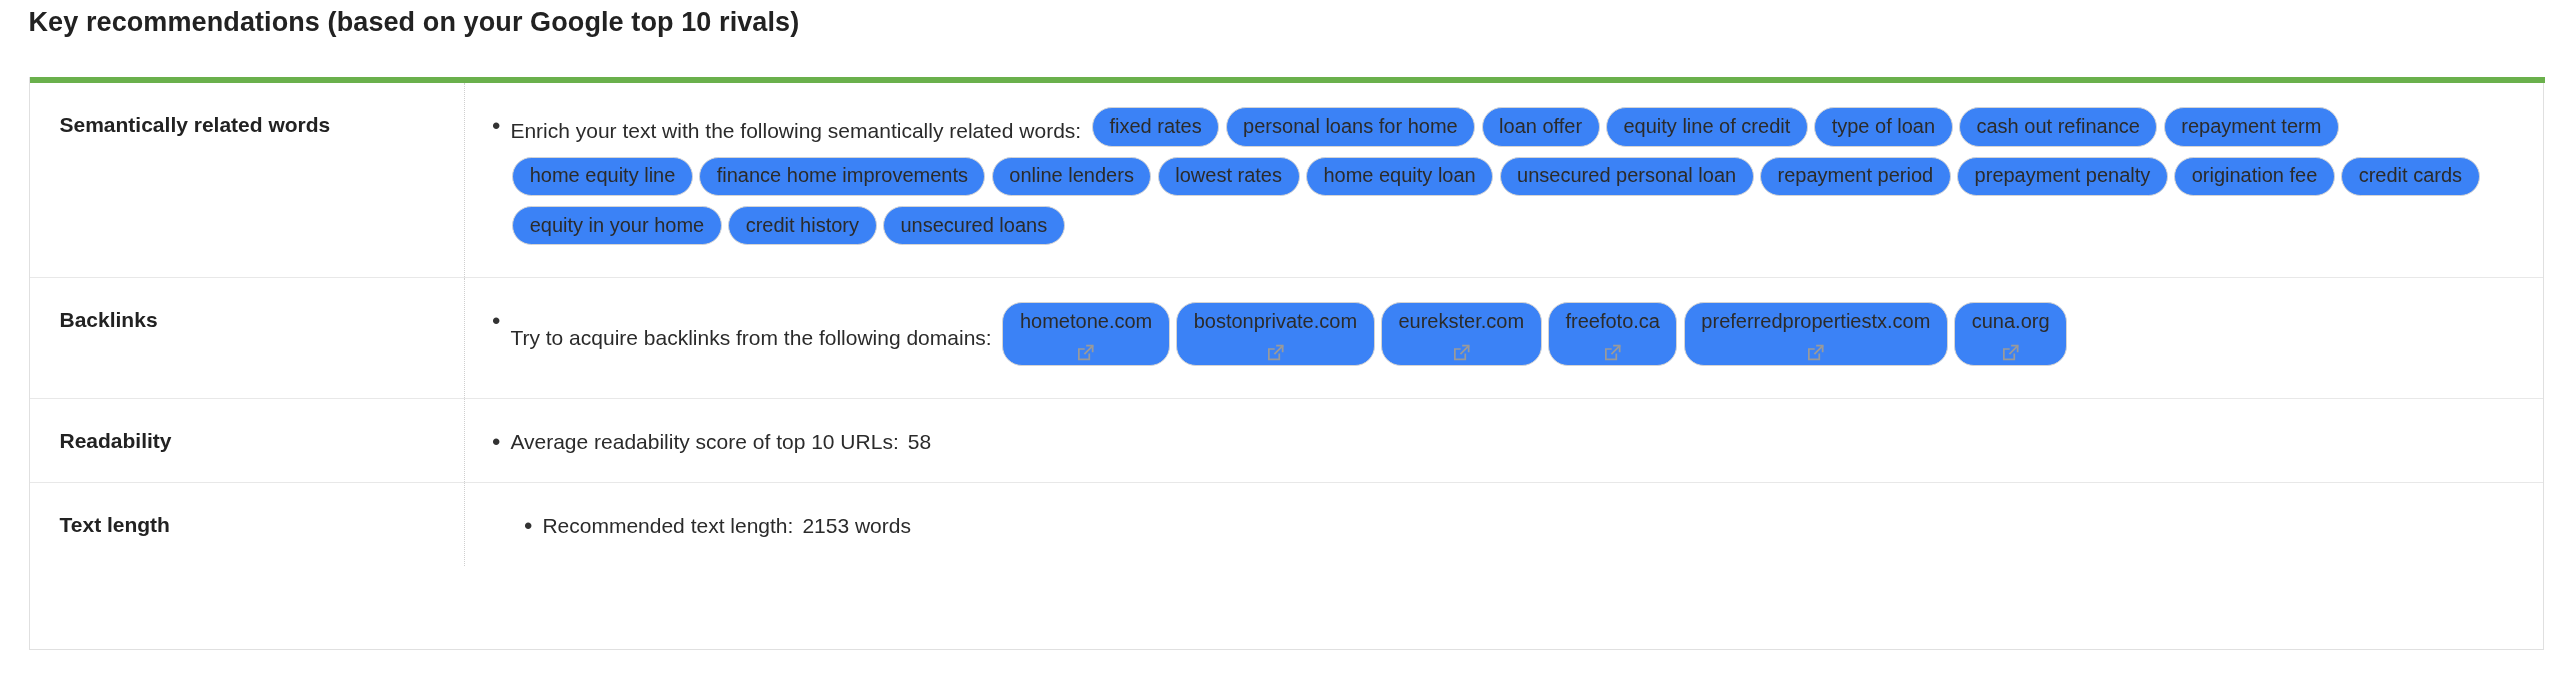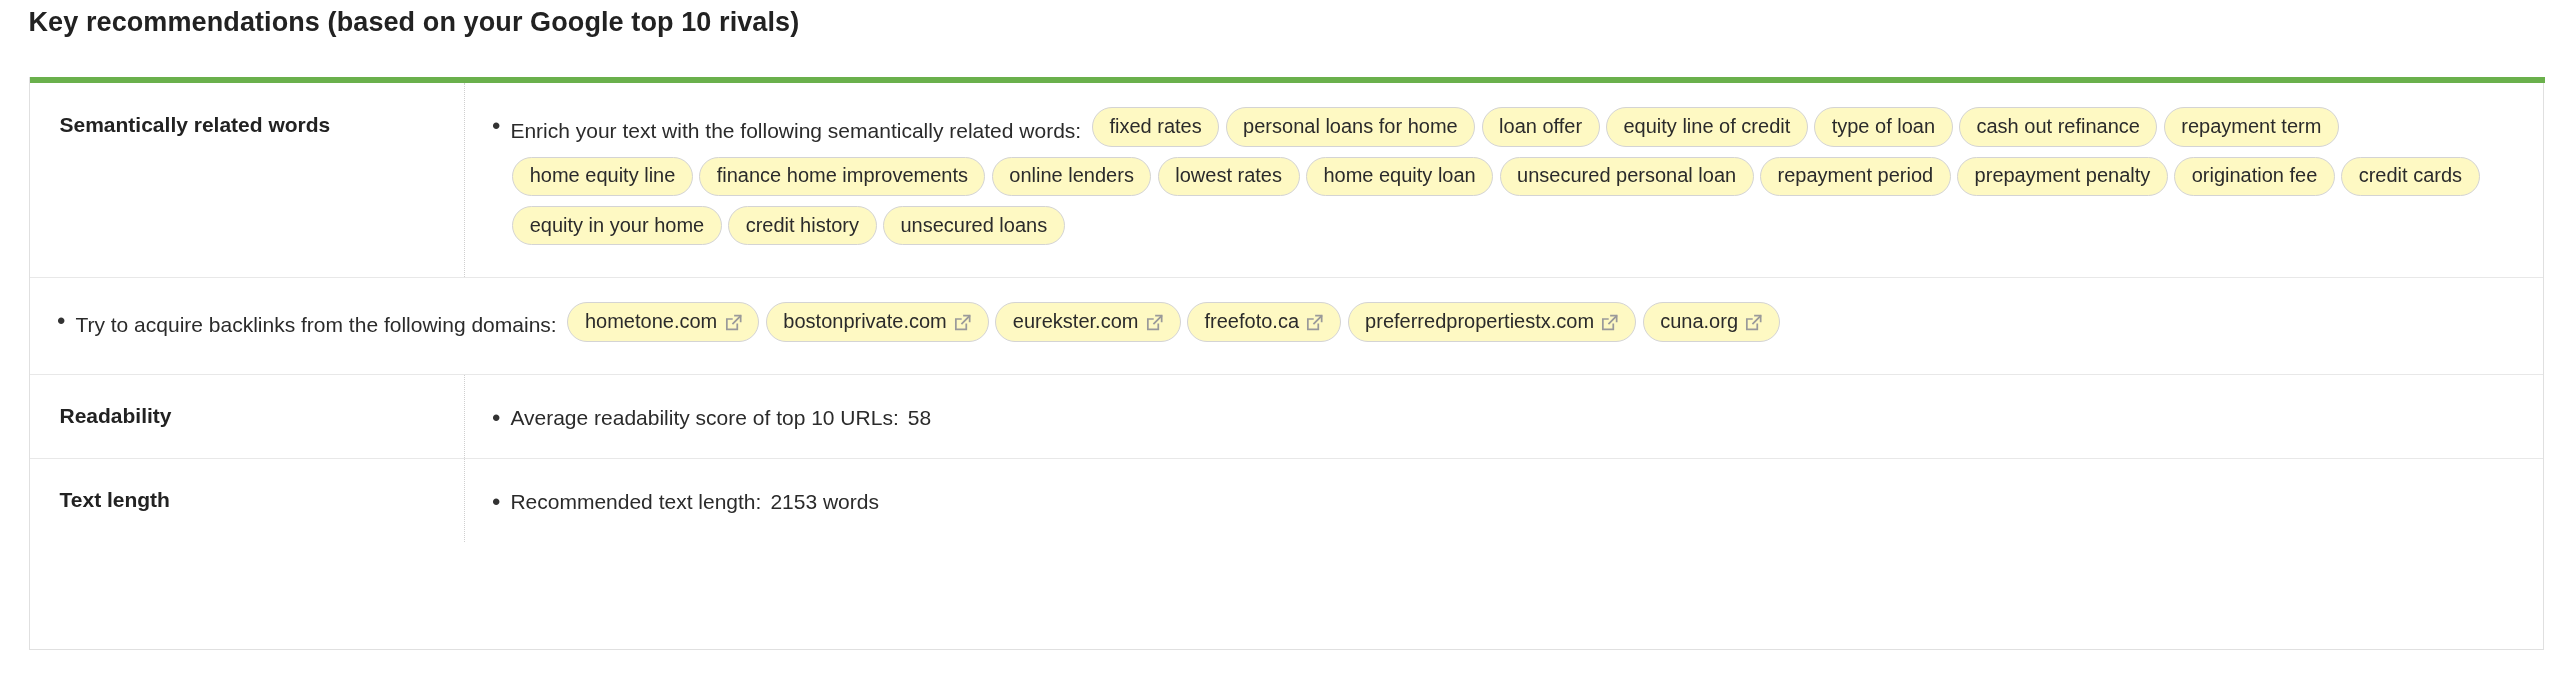--- a/index.html
+++ b/index.html
@@ -62,21 +62,21 @@
     top: 6.4px;
     width: 100%;
   }
 
   .row {
     display: flex;
     align-items: flex-end;
     border-bottom: 0.9px solid #e8e8e8;
     min-height: 55px;
   }
-  .row:last-child { border-bottom: none; }
+  .row:last-child { border-bottom: none; gap: 32px; }
 
   .row-label {
     width: 435px;
     flex: 0 0 435px;
     padding: 28.5px 0 28.5px 30px;
     font-size: 21px;
     font-weight: bold;
     color: #222222;
     line-height: 26px;
     border-right: 0.9px dotted #cfcfcf;
@@ -126,26 +126,26 @@
     display: inline-flex;
     align-items: center;
     gap: 7.3px;
     border: 0.9px solid #d4d4d4;
     border-radius: 20px;
     padding: 3.7px 16.5px 4.6px 16.5px;
     margin: 0 4.6px 10px 1.8px;
     font-size: 20px;
     line-height: 29px;
     color: #2b2b2b;
-    background: #fef9c3;
+    background: #3b82f6;
     white-space: nowrap;
     vertical-align: middle;
   }
 
-  .tag.link { cursor: pointer; }
+  .tag.link { cursor: pointer; flex-direction: column; }
 
   .ext-icon {
     display: inline-block;
     width: 17.4px;
     height: 17.4px;
     position: relative;
     top: 0.9px;
     flex: 0 0 auto;
   }
   .ext-icon svg { display: block; }
@@ -182,20 +182,21 @@
             <span class="bullet-body">
               <span class="inline-wrap">
                 <span class="lead-text">Enrich your text with the following semantically related words:</span><span class="tags"><span class="tag">fixed rates</span><span class="tag">personal loans for home</span><span class="tag">loan offer</span><span class="tag">equity line of credit</span><span class="tag">type of loan</span><span class="tag">cash out refinance</span><span class="tag">repayment term</span><span class="tag">home equity line</span><span class="tag">finance home improvements</span><span class="tag">online lenders</span><span class="tag">lowest rates</span><span class="tag">home equity loan</span><span class="tag">unsecured personal loan</span><span class="tag">repayment period</span><span class="tag">prepayment penalty</span><span class="tag">origination fee</span><span class="tag">credit cards</span><span class="tag">equity in your home</span><span class="tag">credit history</span><span class="tag">unsecured loans</span></span>
               </span>
             </span>
           </div>
         </div>
       </div>
 
       <div class="row">
+        <div class="row-label">Backlinks</div>
         <div class="row-content">
           <div class="bullet-line">
             <span class="bullet">•</span>
             <span class="bullet-body">
               <span class="inline-wrap">
                 <span class="lead-text">Try to acquire backlinks from the following domains:</span><span class="tags"><span class="tag link">
                       <span>hometone.com</span>
                       <span class="ext-icon">
                         <svg width="17.4" height="17.4" viewBox="0 0 16 16">
                           <path d="M9.2 1.6h5.2v5.2" fill="none" stroke="#9a9a9a" stroke-width="1.6" stroke-linecap="square"></path>

